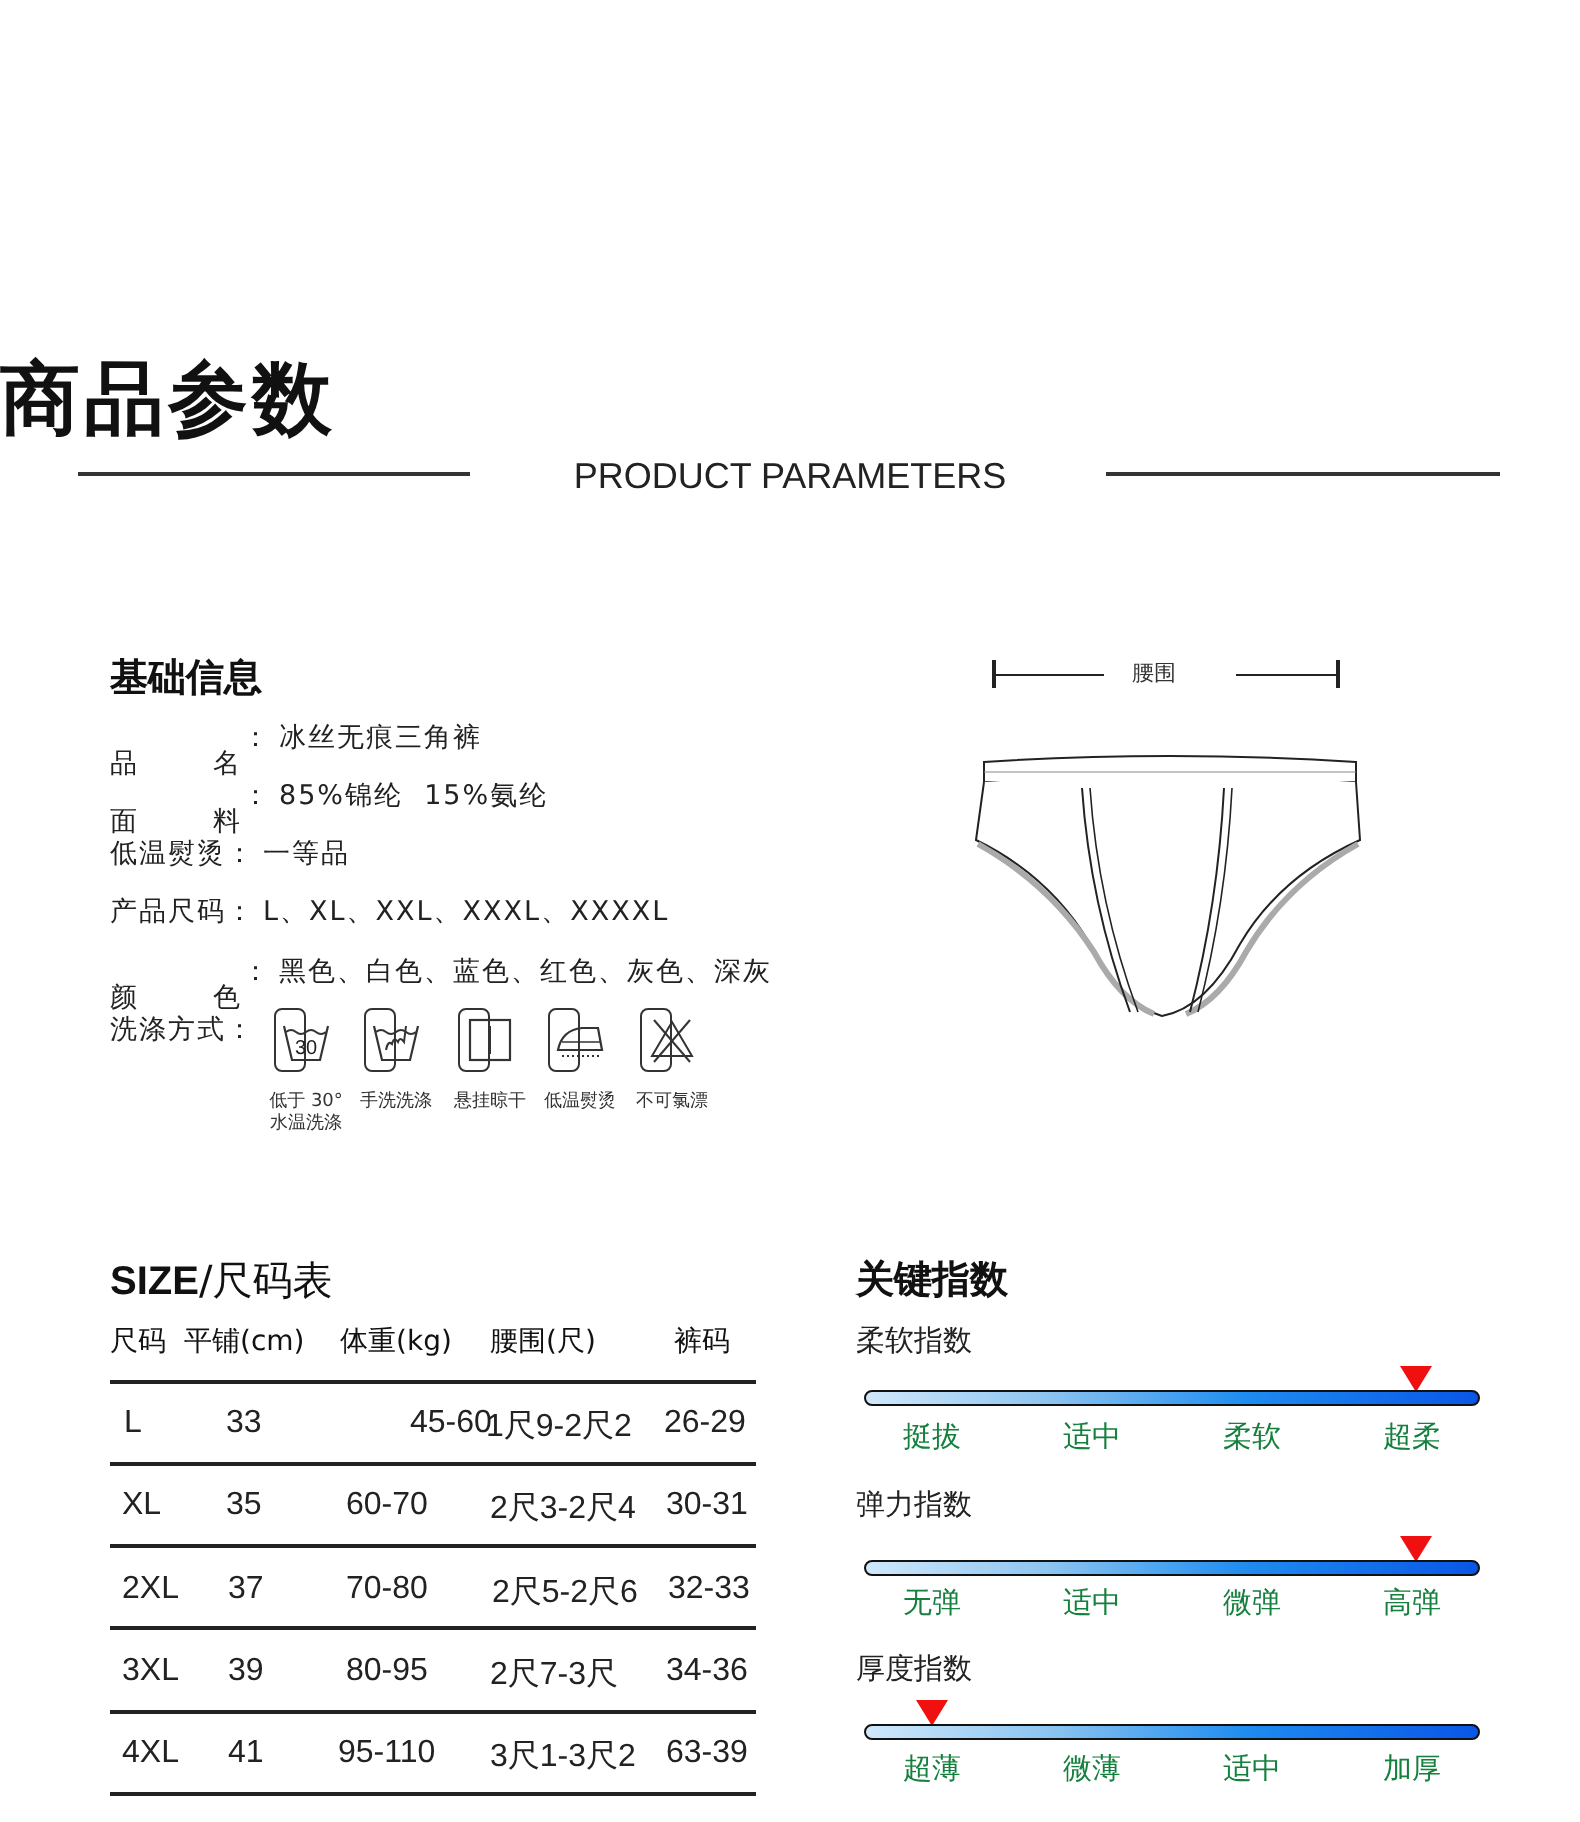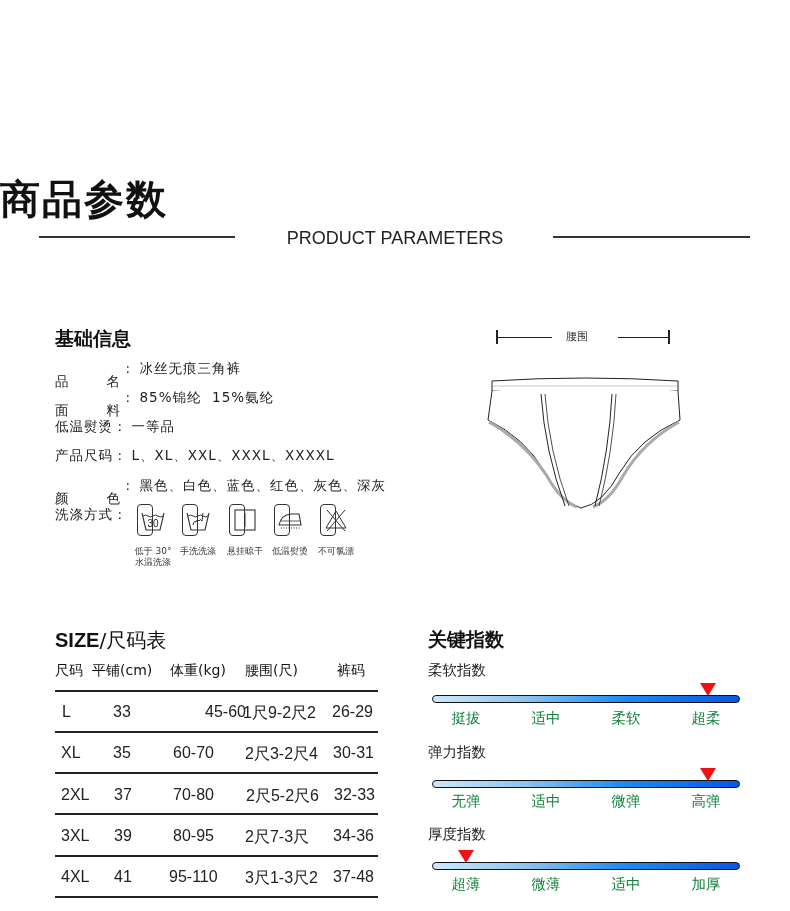--- a/index.html
+++ b/index.html
@@ -181,21 +181,21 @@
   <div class="abs cell" style="left:173px;top:827px;">80-95</div>
   <div class="abs cell" style="left:245px;top:827px;">2尺7-3尺</div>
   <div class="abs cell" style="left:333px;top:827px;">34-36</div>
 </div>
 
 <div>
   <div class="abs cell" style="left:61px;top:868px;">4XL</div>
   <div class="abs cell" style="left:114px;top:868px;">41</div>
   <div class="abs cell" style="left:169px;top:868px;">95-110</div>
   <div class="abs cell" style="left:245px;top:868px;">3尺1-3尺2</div>
-  <div class="abs cell" style="left:333px;top:868px;">37-48</div>
+  <div class="abs cell" style="left:333px;top:868px;">63-39</div>
 </div>
 
 <div class="abs ki-title">关键指数</div>
 
 <div class="abs ki-sub" style="top:661px;">柔软指数</div>
 <div class="abs tri" style="left:700px;top:683px;"></div>
 <div class="abs bar" style="top:695px;"></div>
 <div class="abs tick-lbl" style="left:436px;top:709px;">挺拔</div>
 <div class="abs tick-lbl" style="left:516px;top:709px;">适中</div>
 <div class="abs tick-lbl" style="left:596px;top:709px;">柔软</div>

